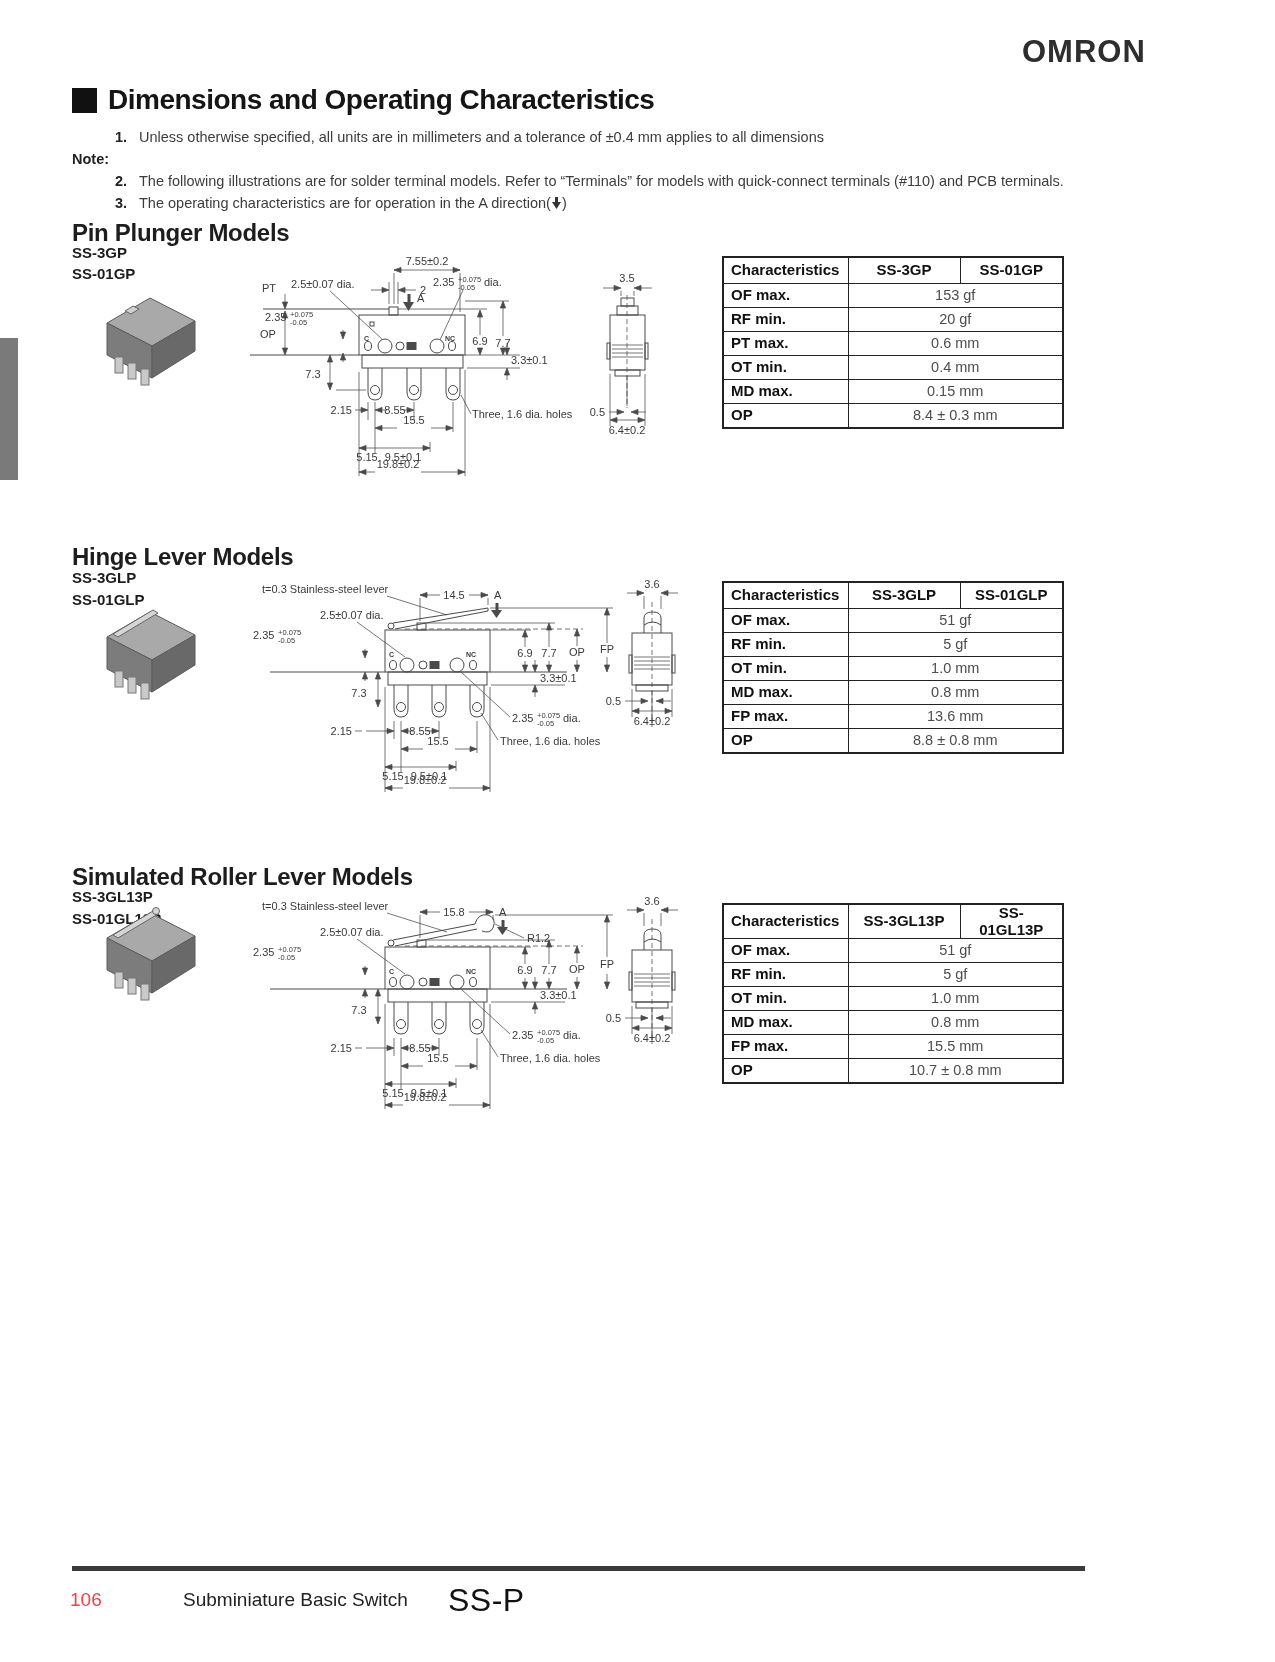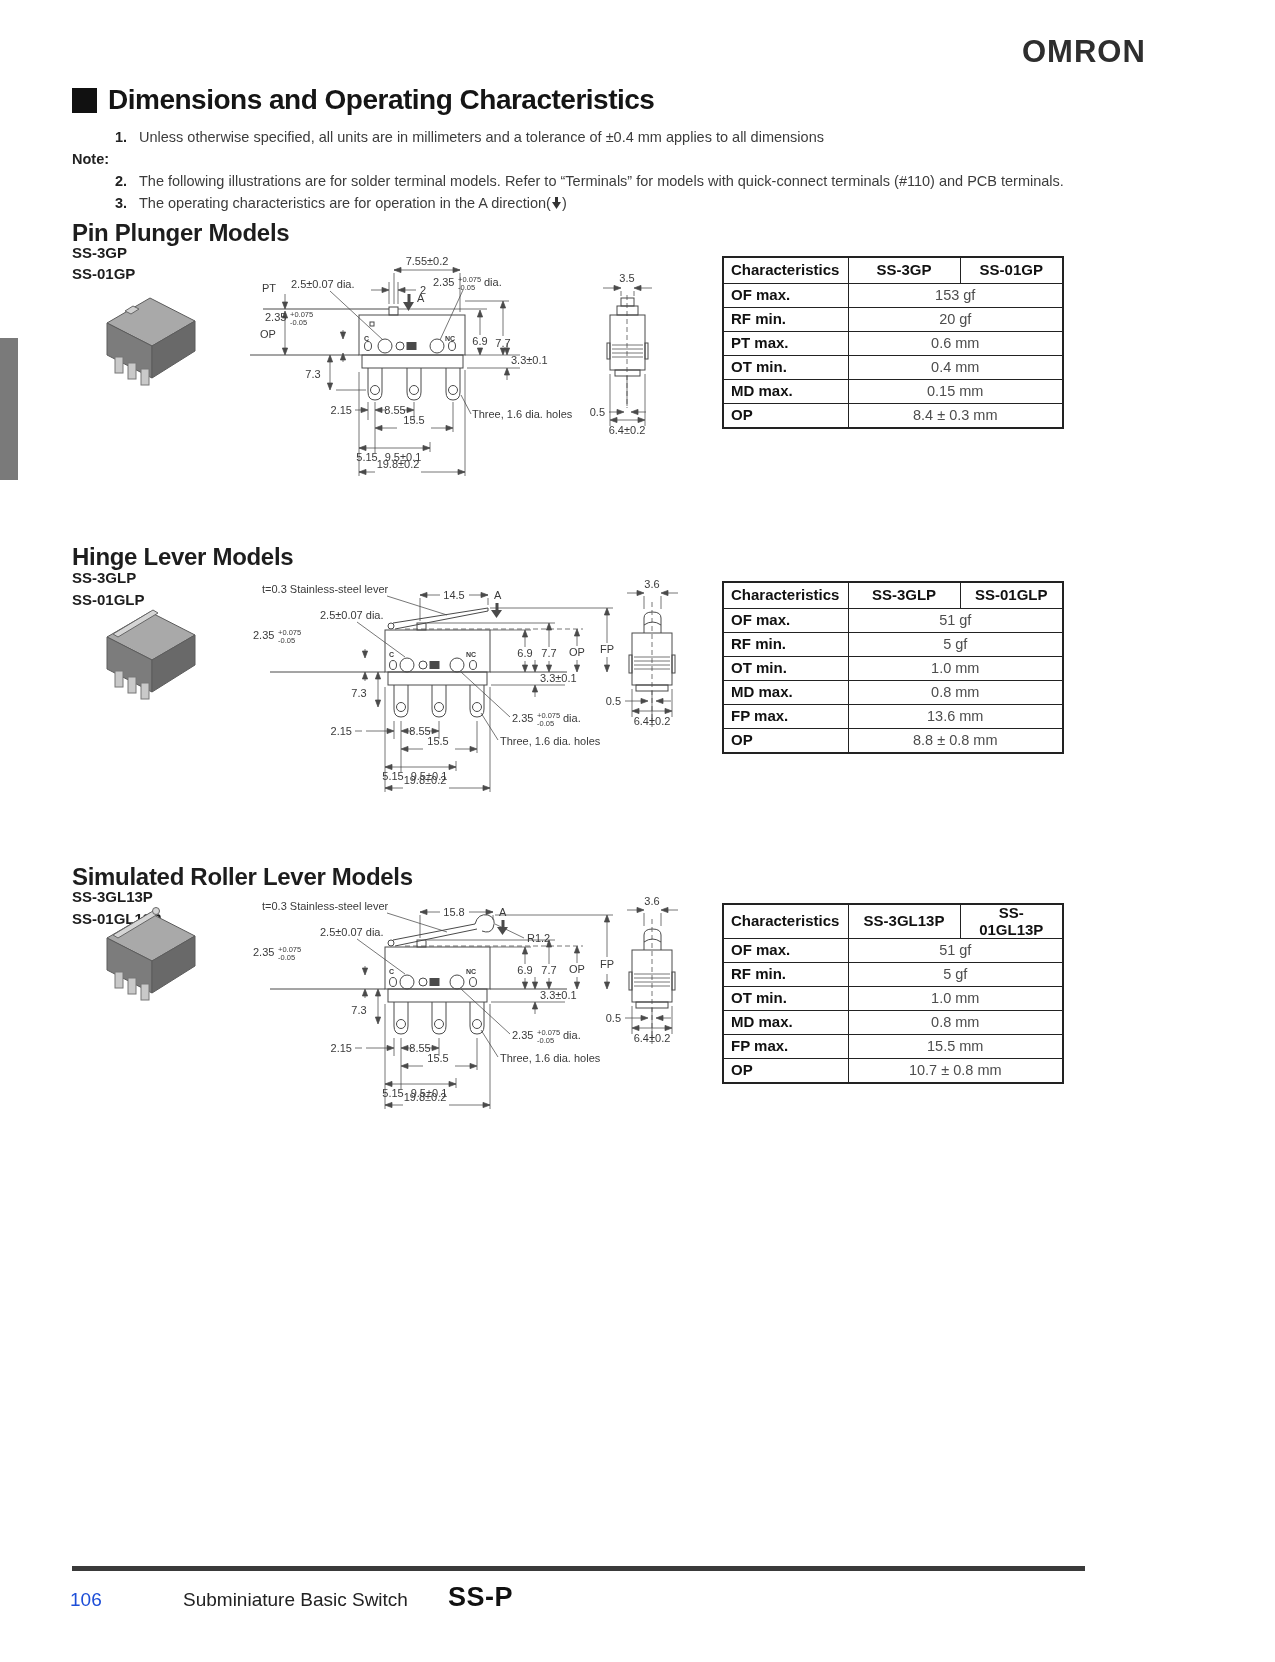--- a/index.html
+++ b/index.html
@@ -32,23 +32,23 @@
   
   svg.drawing{position:absolute;overflow:visible;}
   .ol{stroke:#4a4a4a;fill:none;stroke-width:1;}
   .dm{stroke:#4a4a4a;fill:none;stroke-width:0.75;}
   .cl{stroke-dasharray:5,3;stroke-width:0.75;}
   text.dt{font-family:"Liberation Sans","DejaVu Sans",sans-serif;font-size:11px;fill:#3a3a3a;stroke:none;font-weight:normal;}
   text.sm{font-size:7.5px;}
   text.tb{font-size:7px;font-weight:bold;}
   
   .foot-rule{position:absolute;left:72px;top:1566px;width:1013px;height:5px;background:#3a3a3a;}
-  .foot-num{position:absolute;left:70px;top:1589px;font-size:19px;color:#1d4ed8;}
+  .foot-num{position:absolute;left:70px;top:1589px;font-size:19px;color:#ef4444;}
   .foot-sub{position:absolute;left:183px;top:1589px;font-size:19px;color:#222;}
-  .foot-prod{position:absolute;left:448px;top:1582px;font-size:27px;font-weight:bold;color:#111;letter-spacing:0.5px;}
+  .foot-prod{position:absolute;left:448px;top:1582px;font-size:32px;font-weight:normal;color:#111;letter-spacing:0.5px;}
 </style>
 </head>
 <body>
 
 <div class="page">
 
   <svg width="0" height="0" style="position:absolute" aria-hidden="true">
     <defs>
         <polygon id="tri" points="0,0 -7,-2.6 -7,2.6" fill="#4a4a4a"></polygon>
       </defs>

